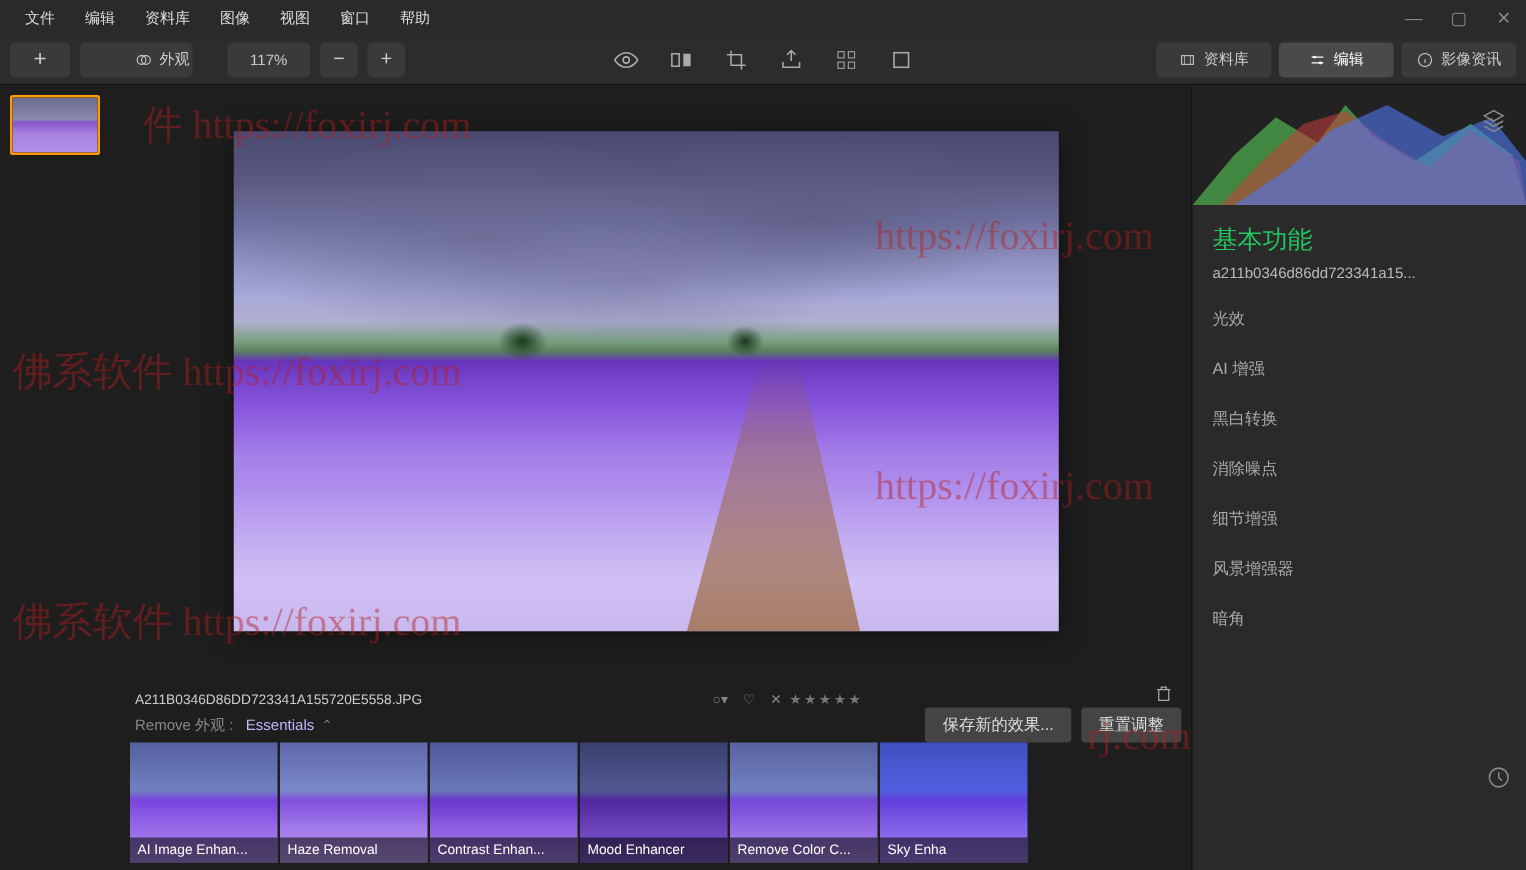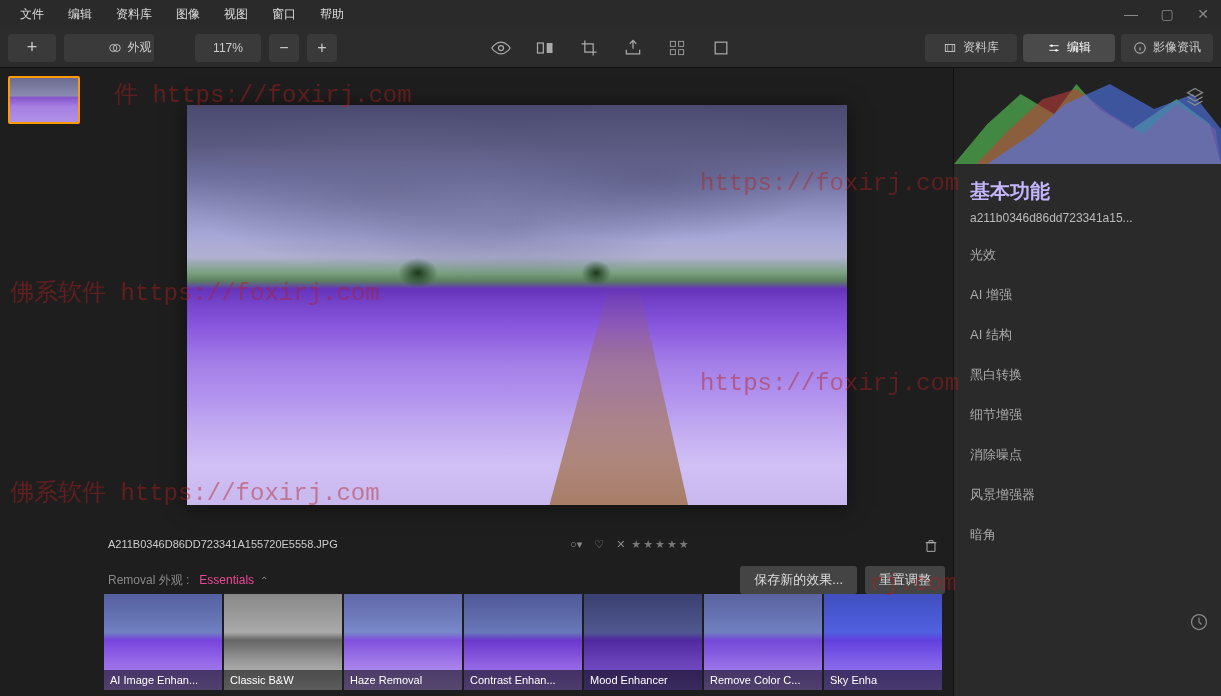--- a/index.html
+++ b/index.html
@@ -36,21 +36,21 @@
   background: #3a3a3a;
   border-radius: 4px;
   height: 28px;
   display: flex; align-items: center; justify-content: center;
   margin-right: 8px; color: #ccc; font-size: 12px;
   cursor: pointer;
 }
 .tb-plus { width: 48px; font-size: 18px; }
 .tb-look { width: 90px; gap: 6px; padding-left: 41px; }
 .tb-look svg { width: 14px; height: 14px; }
-.zoom-group { display: flex; align-items: center; margin-left: 33px; justify-content: flex-end; }
+.zoom-group { display: flex; align-items: center; margin-left: 20px; justify-content: flex-end; }
 .zoom-val { width: 66px; }
 .zoom-pm { width: 30px; font-size: 16px; }
 
 .toolbar-center { position: absolute; left: 50%; transform: translateX(-50%); display: flex; gap: 20px; }
 .toolbar-center .icon-btn { width: 24px; height: 24px; display: flex; align-items: center; justify-content: center; color: #aaa; cursor: pointer; }
 
 .toolbar-right { margin-left: auto; display: flex; gap: 6px; }
 .tab-btn { width: 92px; height: 28px; background: #3a3a3a; border-radius: 4px; display: flex; align-items: center; justify-content: center; gap: 6px; font-size: 12px; color: #ccc; cursor: pointer; }
 .tab-btn.active { background: #4a4a4a; color: #fff; }
 .tab-btn svg { width: 14px; height: 14px; }
@@ -86,28 +86,28 @@
     radial-gradient(ellipse 180px 70px at 70% 40%, rgba(90,90,130,0.7), transparent),
     radial-gradient(ellipse 160px 60px at 50% 70%, rgba(110,110,150,0.5), transparent);
 }
 .main-image::after {
   content:'';
   position:absolute; bottom:0; left:52%; width:30%; height:55%;
   background: linear-gradient(to bottom, transparent, rgba(150,100,60,0.4) 30%, rgba(160,110,70,0.8));
   clip-path: polygon(40% 0, 55% 0, 80% 100%, 10% 100%);
 }
 
-.info-bar { height: 28px; display: flex; align-items: flex-start; padding: 0 8px; font-size: 11px; color: #ccc; }
+.info-bar { height: 28px; display: flex; align-items: flex-end; padding: 0 8px; font-size: 11px; color: #ccc; }
 .info-bar .spacer { flex: 1; }
 .info-bar .info-icon { margin: 0 6px; color: #888; cursor: pointer; }
 .stars { letter-spacing: 2px; color: #777; }
 
 .looks-bar { height: 28px; display: flex; align-items: center; padding: 0 8px; font-size: 12px; }
 .looks-bar .label { color: #888; margin-right: 10px; }
-.looks-bar .cat { color: #ec4899; }
+.looks-bar .cat { color: #c4b5fd; }
 .looks-bar .chev { color: #888; margin-left: 6px; font-size: 10px; }
 .looks-bar .spacer { flex: 1; }
 .looks-bar .pill { background: #444; border-radius: 3px; padding: 5px 14px; margin-left: 8px; font-size: 13px; color: #ddd; cursor: pointer; }
 
 .presets-row { display: flex; gap: 2px; padding: 0 4px; height: 102px; }
 .preset { width: 118px; height: 96px; position: relative; cursor: pointer; }
 .preset .pimg { width: 100%; height: 100%; }
 .preset .plabel {
   position: absolute; bottom: 0; left: 0; right: 0;
   background: rgba(0,0,0,0.55); color: #fff; font-size: 11px;
@@ -121,36 +121,36 @@
 .lav4 { background: linear-gradient(to bottom,#5a62a0 0,#7080c0 40%,#7448d8 48%,#9068e4 70%,#b090f0 100%); }
 .lav5 { background: linear-gradient(to bottom,#4050c0 0,#5060e0 40%,#6040dd 48%,#8060e8 70%,#a080f0 100%); }
 
 .right-panel { width: 268px; background: #2a2a2a; display: flex; flex-direction: column; border-left: 1px solid #111; }
 .histogram {
   height: 96px; background: #222;
   position: relative; overflow: hidden;
 }
 .histo-mount { position:absolute; bottom:0; left:0; right:0; height:90px; }
 .histo-mount svg { width:100%; height:100%; }
-.section-title { padding: 14px 16px 4px; font-size: 20px; font-weight: 700; color: #c4b5fd; }
+.section-title { padding: 14px 16px 4px; font-size: 20px; font-weight: 400; color: #22c55e; }
 .file-line { padding: 2px 16px 10px; font-size: 12px; color: #bbb; }
 .panel-list { flex:1; }
 .panel-item { padding: 11px 16px; font-size: 13px; color: #aaa; cursor: pointer; }
 
 .sidebar-icons { position: absolute; top: 76px; right: 6px; width: 30px; display: flex; flex-direction: row; gap: 20px; align-items: center; }
 .sidebar-icons .sicon { width: 28px; height: 28px; display:flex; align-items:center; justify-content:center; color: #888; cursor: pointer; border-radius:4px; }
 .sidebar-icons .sicon.active { color:#fff; background:#000; }
 .sidebar-icons .gap { height: 40px; }
 .sidebar-icons .protxt { font-size: 10px; letter-spacing: 1px; text-decoration: underline; }
 .sidebar-icons .bottom { position: absolute; top: 532px; }
 
 .watermark {
   position: absolute; pointer-events: none;
-  color: rgba(180,30,30,0.45); font-size: 24px; font-weight: 500;
-  font-family: Liberation Mono, monospace;
+  color: rgba(180,30,30,0.45); font-size: 32px; font-weight: 500;
+  font-family: Liberation Serif, serif;
 }
 </style>
 </head>
 <body>
 
 <div class="menubar">
   <span class="menu-item">文件</span>
   <span class="menu-item">编辑</span>
   <span class="menu-item">资料库</span>
   <span class="menu-item">图像</span>
@@ -264,36 +264,32 @@
       <span class="stars">★★★★★</span>
       <span class="spacer"></span>
       <span class="info-icon">
         <svg viewBox="0 0 24 24" width="16" height="16">
             <path d="M6 7h12v13H6zM9 4h6v3H9zM4 7h16" fill="none" stroke="#aaa" stroke-width="1.5"></path>
           </svg>
       </span>
     </div>
 
     <div class="looks-bar">
-      <span class="label">Removal 外观 :</span>
+      <span class="label">Remove 外观 :</span>
       <span class="cat">Essentials</span>
       <span class="chev">⌃</span>
       <span class="spacer"></span>
       <span class="pill">保存新的效果...</span>
       <span class="pill">重置调整</span>
     </div>
 
     <div class="presets-row">
       <div class="preset">
           <div class="pimg lav0"></div>
           <div class="plabel">AI Image Enhan...</div>
-        </div>
-      <div class="preset">
-          <div class="pimg lavbw"></div>
-          <div class="plabel">Classic B&amp;W</div>
         </div>
       <div class="preset">
           <div class="pimg lav2"></div>
           <div class="plabel">Haze Removal</div>
         </div>
       <div class="preset">
           <div class="pimg lav1"></div>
           <div class="plabel">Contrast Enhan...</div>
         </div>
       <div class="preset">
@@ -319,24 +315,23 @@
           <path d="M20 90 L50 55 L80 25 L110 15 L140 40 L170 60 L200 30 L235 55 L240 90 Z" fill="rgba(200,60,60,0.55)"></path>
           <path d="M30 90 L70 60 L100 30 L140 10 L180 35 L215 20 L240 55 L240 90 Z" fill="rgba(80,120,240,0.6)"></path>
         </svg>
       </div>
     </div>
     <div class="section-title">基本功能</div>
     <div class="file-line">a211b0346d86dd723341a15...</div>
     <div class="panel-list">
       <div class="panel-item">光效</div>
       <div class="panel-item">AI 增强</div>
-      <div class="panel-item">AI 结构</div>
       <div class="panel-item">黑白转换</div>
+      <div class="panel-item">消除噪点</div>
       <div class="panel-item">细节增强</div>
-      <div class="panel-item">消除噪点</div>
       <div class="panel-item">风景增强器</div>
       <div class="panel-item">暗角</div>
     </div>
   </div>
 </div>
 
 <div class="sidebar-icons">
   <div class="sicon">
       <svg viewBox="0 0 24 24" width="20" height="20">
         <path d="M12 3l9 5-9 5-9-5 9-5zM3 13l9 5 9-5M3 18l9 5 9-5" fill="none" stroke="currentColor" stroke-width="1.5"></path>

